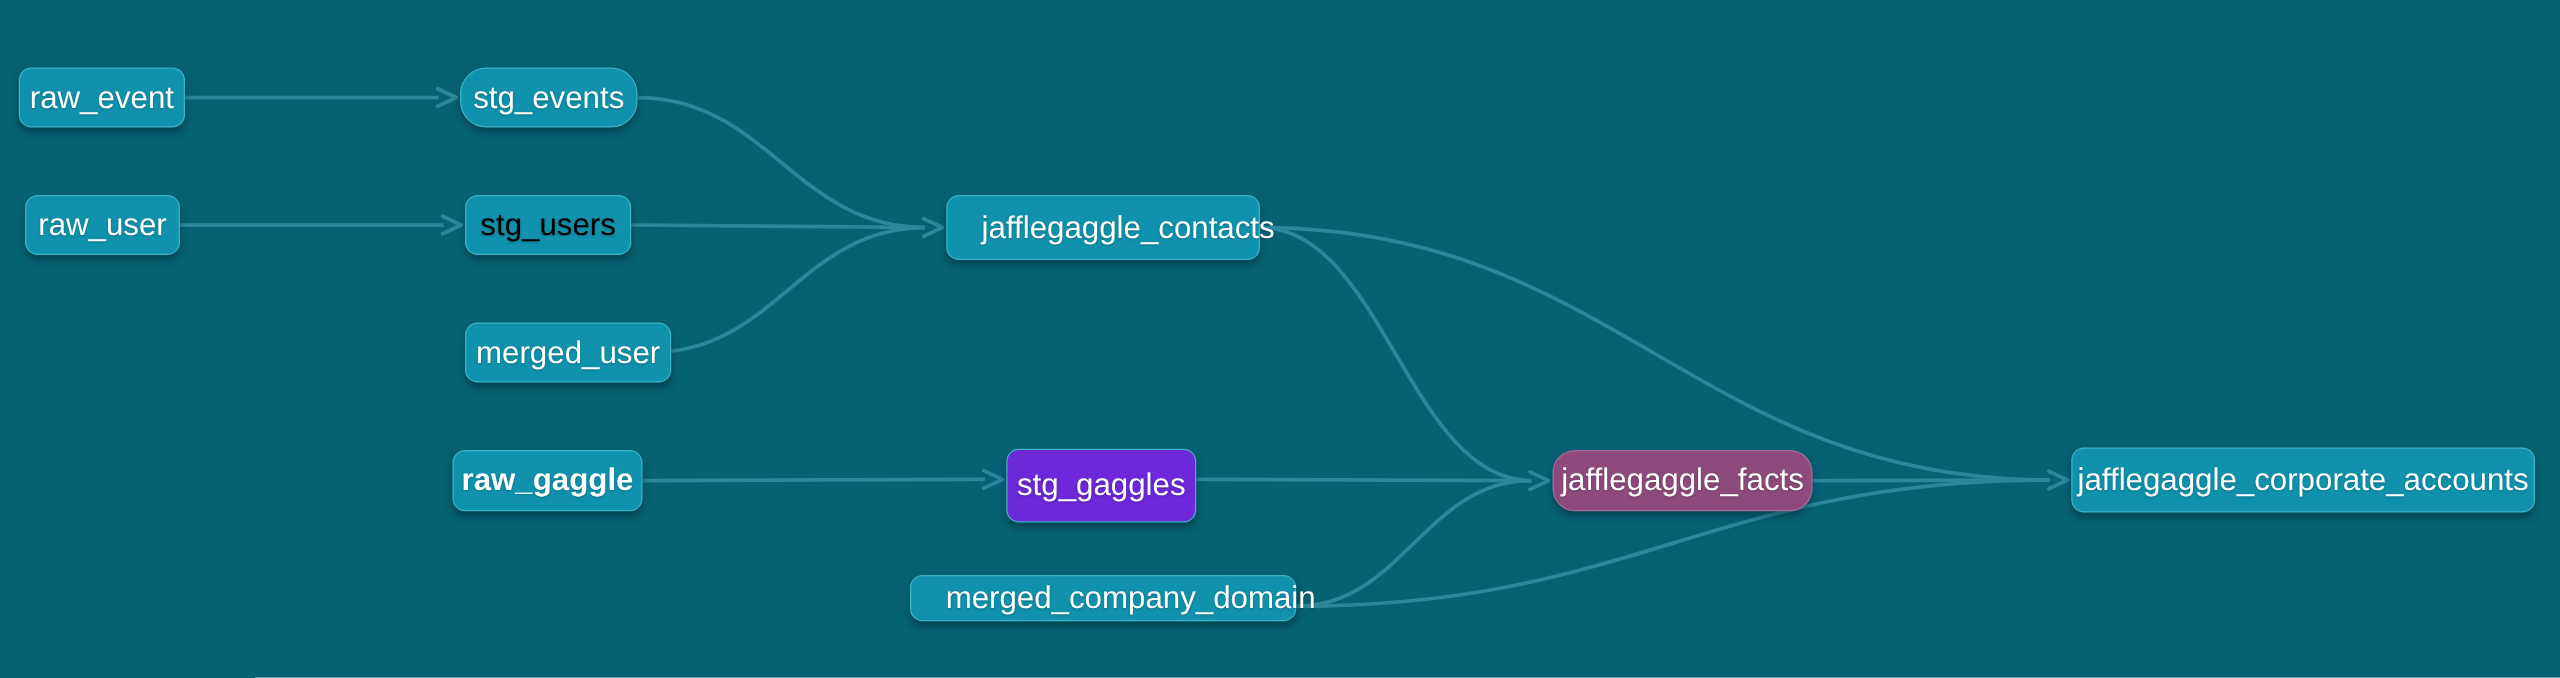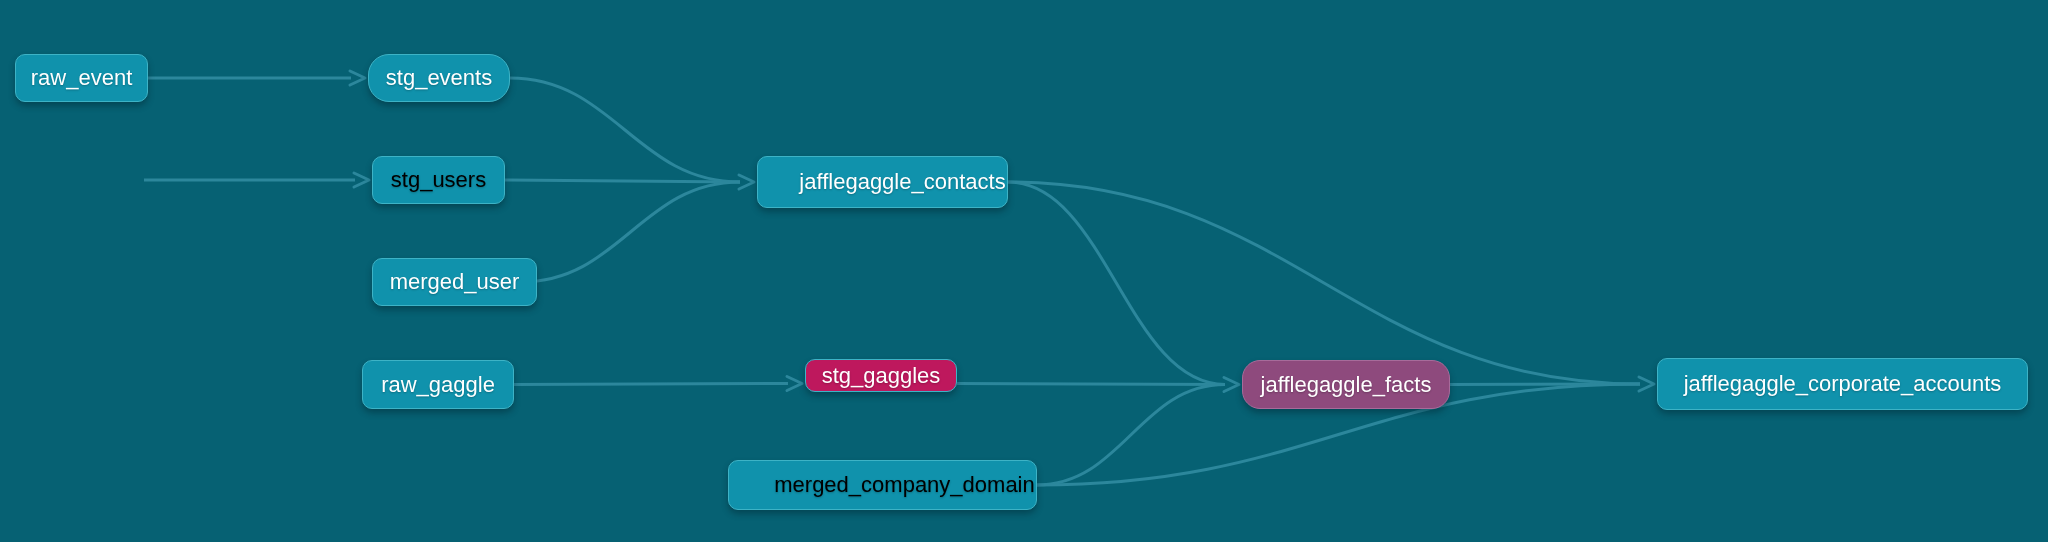--- a/index.html
+++ b/index.html
@@ -22,21 +22,21 @@
   }
   .node {
     position: absolute;
     display: flex;
     align-items: center;
     justify-content: center;
     border-radius: 10px;
     border: 1.5px solid transparent;
     box-sizing: border-box;
     color: #ffffff;
-    font-size: 22px;
+    font-size: 25px;
     white-space: nowrap;
     box-shadow: 0 4px 6px rgba(2, 40, 51, 0.45);
     text-shadow: 0 1px 2px rgba(0, 0, 0, 0.25);
     cursor: pointer;
   }
   .edge, .arrowhead {
     fill: none;
     stroke-width: 3;
   }
   .arrowhead {
@@ -63,21 +63,22 @@
       <path d="M 1224 377.5 L 1239 384.5 L 1224 391.5" class="arrowhead" stroke="#2c879c"></path>
       <path d="M 957 383.5 L 1225 384.5" class="edge" stroke="#2c879c"></path>
       <path d="M 1037 485 C 1121.6 485, 1140.4 384.5, 1225 384.5" class="edge" stroke="#2c879c"></path>
       <path d="M 1008 182 C 1292.4 182, 1355.6 384, 1640 384" class="edge" stroke="#2c879c"></path>
       <path d="M 1639 377 L 1654 384 L 1639 391" class="arrowhead" stroke="#2c879c"></path>
       <path d="M 1450 384.5 L 1640 384" class="edge" stroke="#2c879c"></path>
       <path d="M 1037 485 C 1308.35 485, 1368.65 384, 1640 384" class="edge" stroke="#2c879c"></path>
     </svg>
 <div class="node" style="left: 15px; top: 54px; width: 133px; height: 48px; background: rgb(16, 146, 172); border-color: rgb(61, 179, 198); color: rgb(255, 255, 255);">raw_event</div>
     <div class="node" style="left: 368px; top: 54px; width: 142px; height: 48px; background: rgb(16, 146, 172); border-color: rgb(61, 179, 198); color: rgb(255, 255, 255); border-radius: 21px;">stg_events</div>
+    <div class="node" style="left: 20px; top: 156px; width: 124px; height: 48px; background: rgb(16, 146, 172); border-color: rgb(61, 179, 198); color: rgb(255, 255, 255);">raw_user</div>
     <div class="node" style="left: 372px; top: 156px; width: 133px; height: 48px; background: rgb(16, 146, 172); border-color: rgb(61, 179, 198); color: #000000;">stg_users</div>
     <div class="node" style="left: 372px; top: 258px; width: 165px; height: 48px; background: rgb(16, 146, 172); border-color: rgb(61, 179, 198); color: rgb(255, 255, 255);">merged_user</div>
     <div class="node" style="left: 757px; top: 156px; width: 251px; height: 52px; background: rgb(16, 146, 172); border-color: rgb(61, 179, 198); color: rgb(255, 255, 255); padding-left: 40px;">jafflegaggle_contacts</div>
-    <div class="node" style="left: 362px; top: 360px; width: 152px; height: 49px; background: rgb(16, 146, 172); border-color: rgb(61, 179, 198); color: rgb(255, 255, 255);">raw_gaggle</div>
-    <div class="node" style="left: 805px; top: 359px; width: 152px; height: 33px; background: #be185d; border-color: rgb(61, 179, 198); color: rgb(255, 255, 255);">stg_gaggles</div>
-    <div class="node" style="left: 728px; top: 460px; width: 309px; height: 50px; background: rgb(16, 146, 172); border-color: rgb(61, 179, 198); color: #000000; padding-left: 44px;">merged_company_domain</div>
+    <div class="node" style="left: 362px; top: 360px; width: 152px; height: 49px; background: rgb(16, 146, 172); border-color: rgb(61, 179, 198); color: rgb(255, 255, 255); font-weight: bold;">raw_gaggle</div>
+    <div class="node" style="left: 805px; top: 359px; width: 152px; height: 59px; background: #6d28d9; border-color: rgb(61, 179, 198); color: rgb(255, 255, 255);">stg_gaggles</div>
+    <div class="node" style="left: 728px; top: 460px; width: 309px; height: 37px; background: rgb(16, 146, 172); border-color: rgb(61, 179, 198); color: #ffffff; padding-left: 44px;">merged_company_domain</div>
     <div class="node" style="left: 1242px; top: 360px; width: 208px; height: 49px; background: rgb(142, 74, 125); border-color: rgb(167, 107, 154); color: rgb(255, 255, 255); border-radius: 18px;">jafflegaggle_facts</div>
     <div class="node" style="left: 1657px; top: 358px; width: 371px; height: 52px; background: rgb(16, 146, 172); border-color: rgb(61, 179, 198); color: rgb(255, 255, 255);">jafflegaggle_corporate_accounts</div>
   </div>
 
 </body></html>

